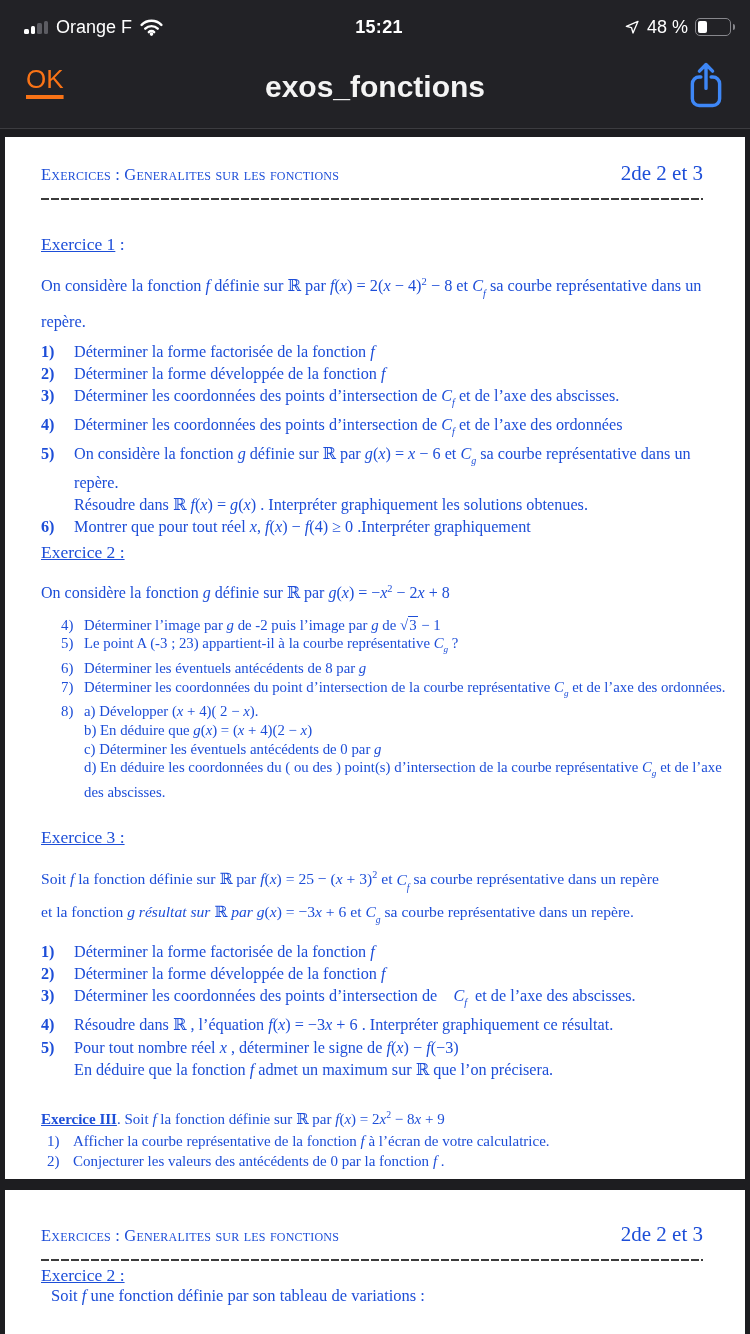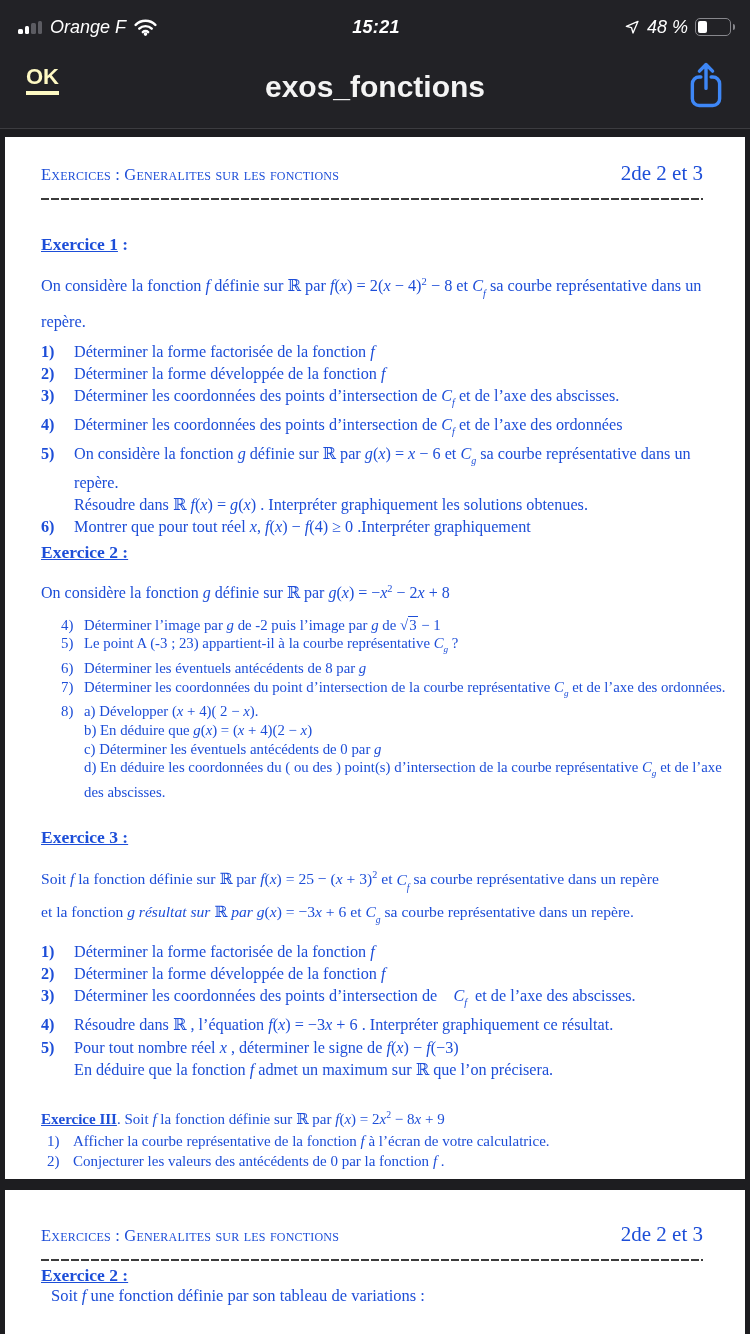--- a/index.html
+++ b/index.html
@@ -1,51 +1,51 @@
 <!DOCTYPE html>
 <html><head>
 <meta charset="utf-8">
 <style>
   html,body{margin:0;padding:0;background:#000;}
   .screen{position:relative;width:750px;height:1334px;background:#222226;overflow:hidden;
           font-family:"Liberation Sans",sans-serif;}
   
-  .statusbar{height:46px;display:flex;align-items:center;padding:8px 16px 0 18px;box-sizing:border-box;color:#fff;font-style:italic;}
+  .statusbar{height:46px;display:flex;align-items:center;padding:8px 16px 0 24px;box-sizing:border-box;color:#fff;}
   .sb-left{display:flex;align-items:center;gap:8px;width:250px;}
   .sb-mid{flex:1;text-align:center;font-size:18px;font-weight:bold;letter-spacing:.3px;}
   .sb-right{display:flex;align-items:center;gap:7px;width:250px;justify-content:flex-end;}
   .carrier{font-size:18px;font-weight:400;}
   .sigbars{display:flex;align-items:flex-end;gap:2px;height:13px;}
   .sigbars i{display:block;width:4.5px;border-radius:1.5px;background:#5c5c62;}
   .sigbars i.on{background:#fff;}
   .s1{height:5px}.s2{height:8px}.s3{height:10.5px}.s4{height:13px}
   .batt-pct{font-size:18px;}
   .batt{position:relative;width:34px;height:16px;border:1.5px solid #87878c;border-radius:5px;margin-right:3px;}
   .batt-fill{position:absolute;left:2px;top:2px;bottom:2px;width:25%;background:#fff;border-radius:2px;}
   .batt-nub{position:absolute;right:-5px;top:4.5px;width:2.5px;height:6px;background:#87878c;border-radius:0 2px 2px 0;}
   
   .navbar{position:relative;height:82px;display:flex;align-items:center;}
-  .ok-btn{position:absolute;left:26px;top:18px;color:#fef9c3;font-size:22px;font-weight:bold;
+  .ok-btn{position:absolute;left:26px;top:18px;color:#f97316;font-size:26px;font-weight:normal;
           text-decoration:underline;text-decoration-thickness:3.5px;text-underline-offset:7px;
           background:none;border:none;font-family:inherit;cursor:pointer;padding:0;}
   .nav-title{flex:1;text-align:center;font-size:30px;font-weight:bold;color:#f4f4f4;}
   .share-btn{position:absolute;right:24px;top:14px;background:none;border:none;cursor:pointer;padding:0;}
   .sep{height:1px;background:#3c3c40;}
   
   .doc{height:1205px;background:#1d1d20;padding-top:8px;overflow:hidden;}
   .page{width:740px;margin:0 auto;background:#fff;color:#1d4ed8;box-sizing:border-box;overflow:hidden;
         font-family:"Liberation Serif","DejaVu Serif",serif;}
   .p1{height:1042px;padding:24px 42px 0 36px;}
   .pagegap{height:11px;}
   .p2{height:160px;padding:32px 42px 0 36px;}
   .phead{display:flex;justify-content:space-between;align-items:baseline;}
   .phl{font-variant:small-caps;font-size:16.5px;letter-spacing:.2px;}
   .phr{font-size:21px;}
   .rule{height:1.5px;margin-top:12px;background:repeating-linear-gradient(90deg,#3b3b3b 0 8px,transparent 8px 10px);}
-  .extitle{font-size:17.5px;font-weight:bold;}
+  .extitle{font-size:17.5px;font-weight:normal;}
   .extitle .u{text-decoration:underline;}
   .mt-ex1{margin-top:34px;} .mt-ex2{margin-top:4px;} .mt-ex3{margin-top:26px;}
   .intro1{margin-top:13px;font-size:16.3px;line-height:28px;}
   .intro2{margin-top:15px;font-size:16px;line-height:22px;}
   .intro3a{margin-top:14px;font-size:15.6px;line-height:25px;white-space:nowrap;}
   .intro3b{font-size:15.6px;line-height:25px;white-space:nowrap;}
   .list{margin-top:5px;}
   .li{display:flex;}
   .list1 .li{line-height:22px;font-size:16.2px;}
   .list1 .num{flex:0 0 33px;font-weight:bold;}

